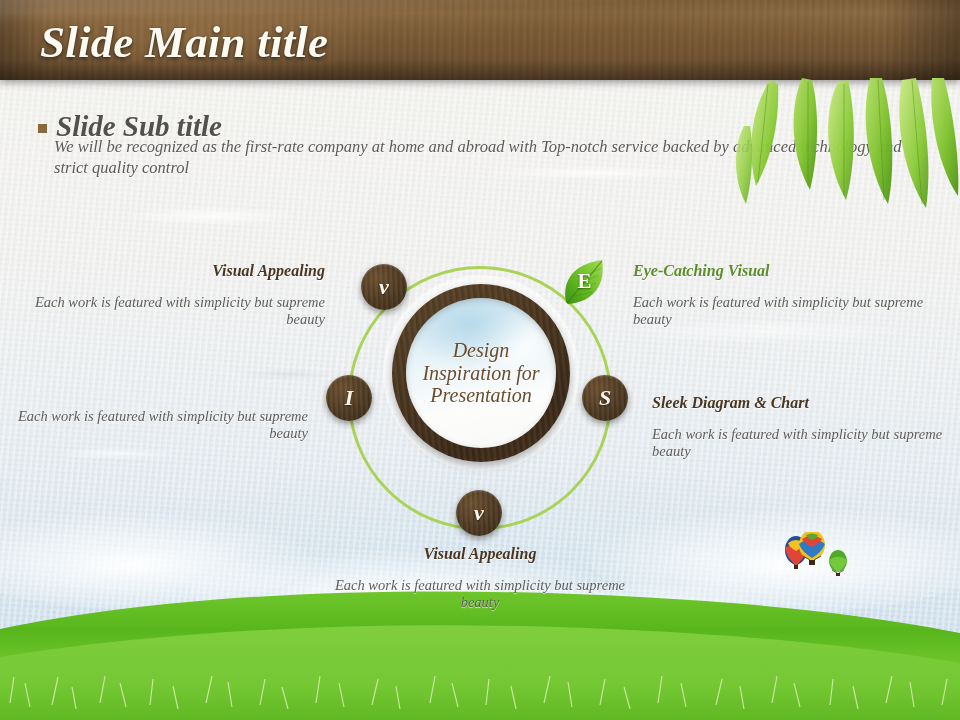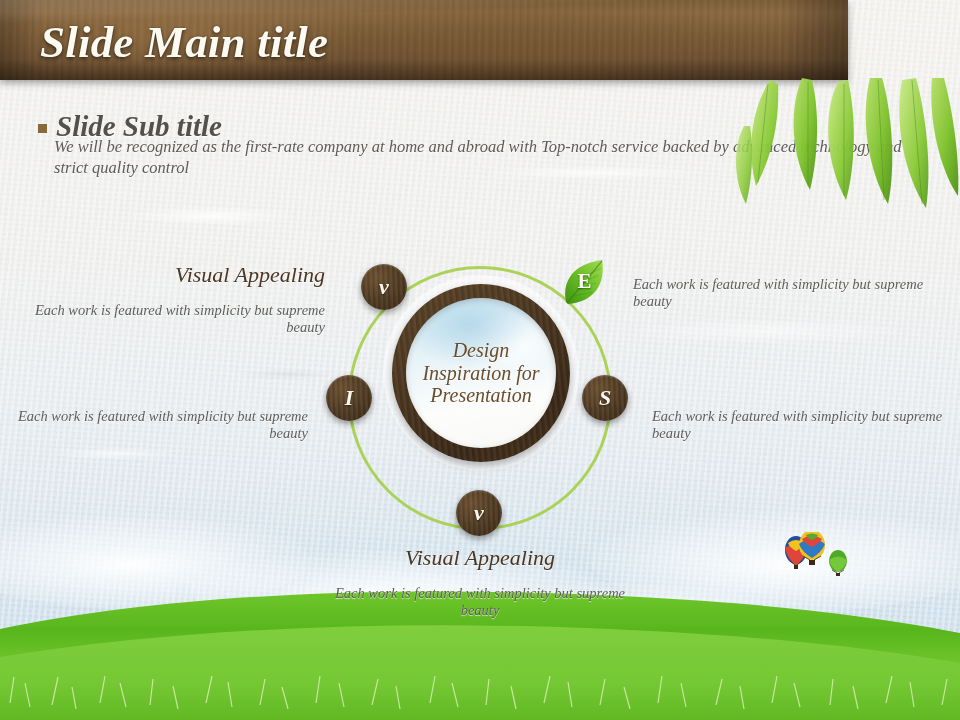--- a/index.html
+++ b/index.html
@@ -25,21 +25,21 @@
     background:
       radial-gradient(ellipse 120px 14px at 22% 30%, rgba(255,255,255,.8), rgba(255,255,255,0) 70%),
       radial-gradient(ellipse 160px 10px at 62% 24%, rgba(255,255,255,.7), rgba(255,255,255,0) 70%),
       radial-gradient(ellipse 90px 9px at 12% 63%, rgba(255,255,255,.6), rgba(255,255,255,0) 70%),
       radial-gradient(ellipse 200px 18px at 80% 46%, rgba(255,255,255,.5), rgba(255,255,255,0) 70%),
       radial-gradient(ellipse 70px 8px at 30% 52%, rgba(120,130,140,.10), rgba(0,0,0,0) 70%);
   }
 
   
   .banner{
-    position:absolute;left:0;top:0;width:848px;height:80px;
+    position:absolute;left:0;top:0;width:960px;height:80px;
     background:
       repeating-linear-gradient(91deg,
         rgba(255,255,255,.05) 0px, rgba(0,0,0,.05) 3px, rgba(255,255,255,.03) 7px, rgba(0,0,0,.04) 11px, rgba(255,255,255,.02) 15px),
       radial-gradient(ellipse 260px 70px at 20% 45%, rgba(160,120,72,.55), rgba(0,0,0,0) 72%),
       radial-gradient(ellipse 300px 80px at 62% 55%, rgba(120,86,50,.5), rgba(0,0,0,0) 75%),
       linear-gradient(180deg,#7e5e38 0%,#8a6942 16%,#7a5a35 45%,#6d5030 72%,#5c4227 100%);
     box-shadow:0 3px 7px rgba(0,0,0,.35);
   }
   .banner:before{
     content:"";position:absolute;inset:0;
@@ -122,21 +122,21 @@
   }
   .node-leaf .glyph{
     position:relative;z-index:2;color:#fdfdf6;font-style:normal;font-weight:700;
     font-size:21px;text-shadow:0 1px 2px rgba(30,60,10,.75);
     margin-left:-1px;margin-top:-3px;
   }
 
   
   .lbl{position:absolute;}
   .lbl .head{
-    font-size:22px;font-style:italic;font-weight:400;color:#4a3622;white-space:nowrap;
+    font-size:16px;font-style:italic;font-weight:700;color:#4a3622;white-space:nowrap;
     text-shadow:0 1px 1px rgba(255,255,255,.85);
   }
   .lbl.accent .head{color:#5b8e2a;}
   .lbl .body{
     margin-top:14px;font-size:14.5px;font-style:italic;color:#5f5d5a;line-height:1.2;
     text-shadow:0 1px 1px rgba(255,255,255,.8);
   }
   .lbl.right{text-align:left;}
   .lbl.left{text-align:right;}
   .lbl.center{text-align:center;}
@@ -336,28 +336,30 @@
       <span>v</span>
     </div>
   </div>
 
   <div class="lbl left l-tl">
     <div class="head">Visual Appealing</div>
     <div class="body">Each work is featured with simplicity but supreme beauty</div>
   </div>
 
   <div class="lbl right accent l-tr">
+    <div class="head">Eye-Catching Visual</div>
     <div class="body">Each work is featured with simplicity but supreme beauty</div>
   </div>
 
   <div class="lbl left l-ml">
     <div class="body">Each work is featured with simplicity but supreme beauty</div>
   </div>
 
   <div class="lbl right l-mr">
+    <div class="head">Sleek Diagram &amp; Chart</div>
     <div class="body">Each work is featured with simplicity but supreme beauty</div>
   </div>
 
   <div class="lbl center l-bc">
     <div class="head">Visual Appealing</div>
     <div class="body">Each work is featured with simplicity but supreme beauty</div>
   </div>
 
 </div>
 

